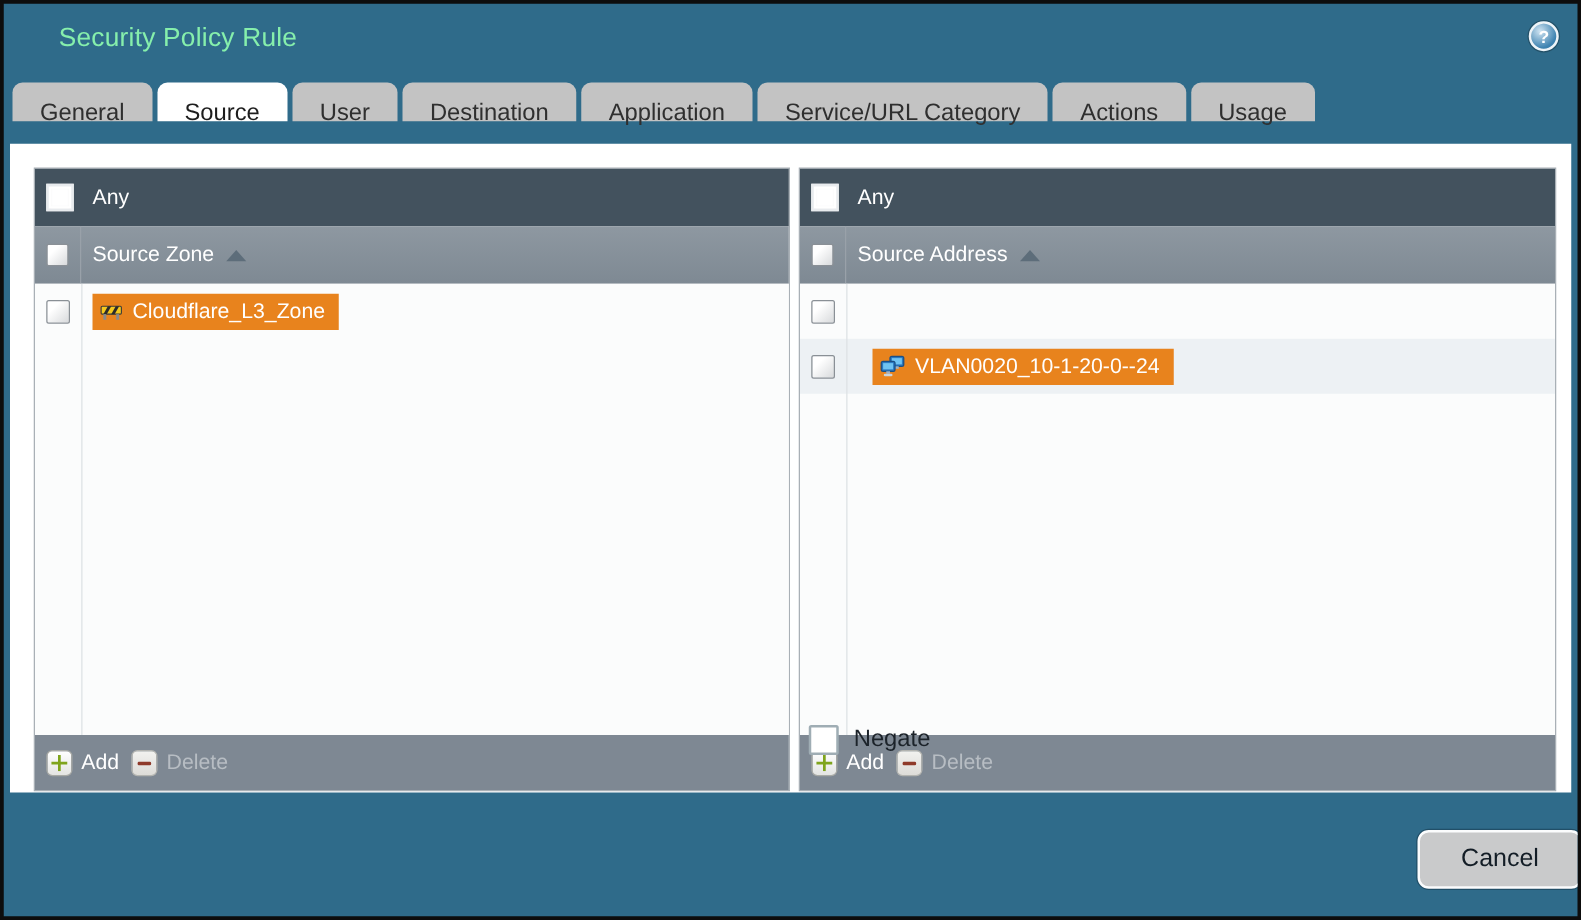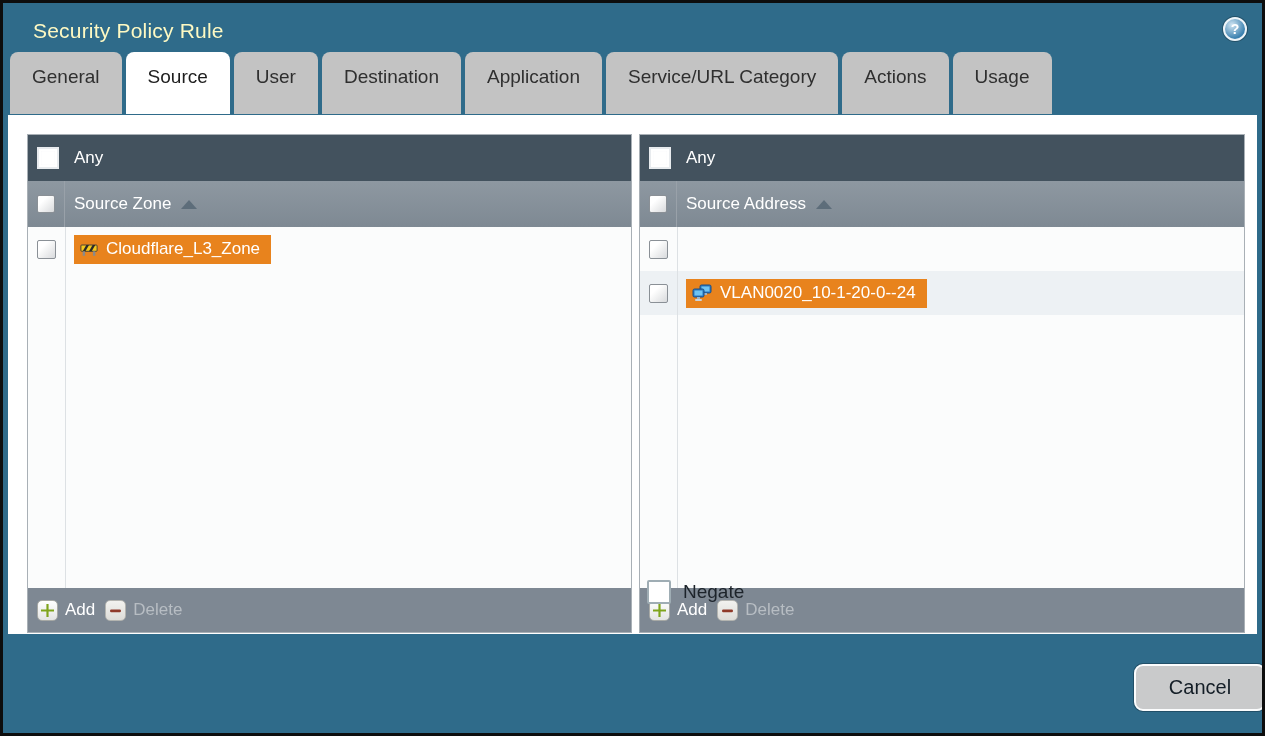--- a/index.html
+++ b/index.html
@@ -5,32 +5,32 @@
   html,body{margin:0;padding:0;background:#0d0d0d;}
   *{box-sizing:border-box;font-family:"Liberation Sans", sans-serif;}
 
   .dialog{
     position:relative;width:1265px;height:736px;
     background:#2f6b8a;border:3px solid #0d0d0d;overflow:hidden;
   }
 
   
   .titlebar{position:absolute;left:0;top:0;right:0;height:63px;}
-  .title{position:absolute;left:30px;top:16px;color:#fef9c3;font-size:21px;letter-spacing:.2px;}
+  .title{position:absolute;left:44px;top:16px;color:#86efac;font-size:21px;letter-spacing:.2px;}
   .help-icon{
     position:absolute;right:15px;top:14px;width:24px;height:24px;border-radius:50%;
     background:radial-gradient(circle at 35% 30%, #cfe4f2, #3d82b0 65%, #2a6априм 100%);
     background:radial-gradient(circle at 35% 30%, #cfe4f2, #3d82b0 70%);
     border:2px solid #eef4f8;color:#ffffff;font-weight:bold;font-size:14px;
     display:flex;align-items:center;justify-content:center;cursor:pointer;
     box-shadow:0 0 0 1px rgba(0,0,0,.25);
   }
 
   
-  .tabs{position:absolute;left:7px;top:49px;display:flex;gap:4px;height:62px;}
+  .tabs{position:absolute;left:7px;top:63px;display:flex;gap:4px;height:31px;}
   .tab{
     background:#c3c3c3;color:#2f2f2f;font-size:19px;
     padding:0 22px;line-height:50px;border-radius:8px 8px 0 0;
     cursor:pointer;white-space:nowrap;
   }
   .tab.active{background:#ffffff;color:#1d1d1d;}
 
   
   .content{
     position:absolute;left:5px;right:5px;top:112px;height:519px;background:#ffffff;
@@ -72,21 +72,21 @@
     border-bottom:9px solid #5d6d7a;
   }
 
   .rows-area{flex:1 1 auto;position:relative;background:#fbfcfc;overflow:hidden;}
   .rows-area::before{
     content:"";position:absolute;left:37px;top:0;bottom:0;width:1px;background:#dde1e4;
   }
   .row{height:44px;display:flex;align-items:center;}
   .row .cbx-cell{border-right:none;}
   .row .checkbox{width:19px;height:19px;}
-  .row.alt{background:#edf1f4;}
+  .row.alt{background:#edf1f4;gap:12px;}
   .chip{
     display:inline-flex;align-items:center;height:29px;background:#e8831d;
     color:#ffffff;font-size:17px;padding:0 11px 0 6px;margin-left:9px;cursor:pointer;
   }
   .chip svg{margin-right:8px;flex:0 0 auto;}
 
   .footer-bar{
     height:44px;background:#7e8893;display:flex;align-items:center;
     padding-left:9px;flex:0 0 auto;gap:10px;
   }

